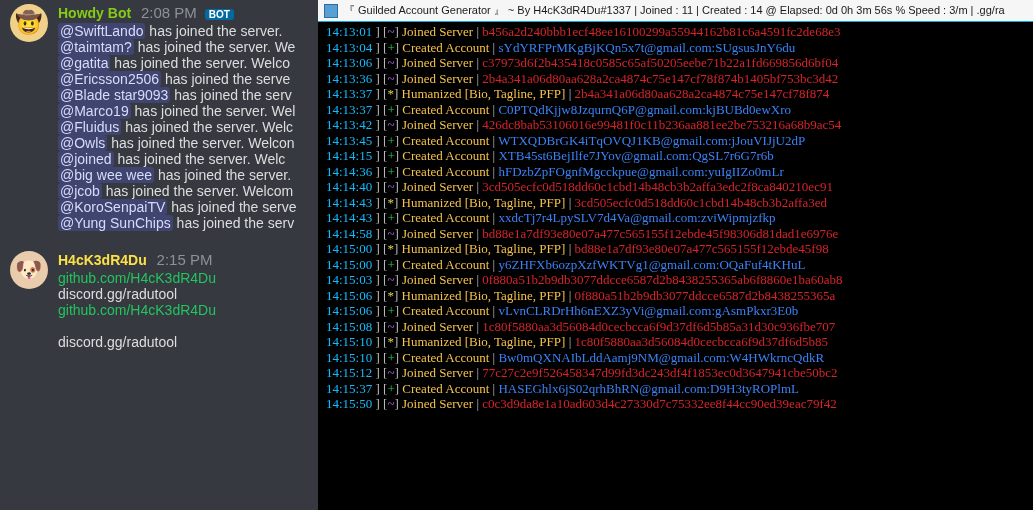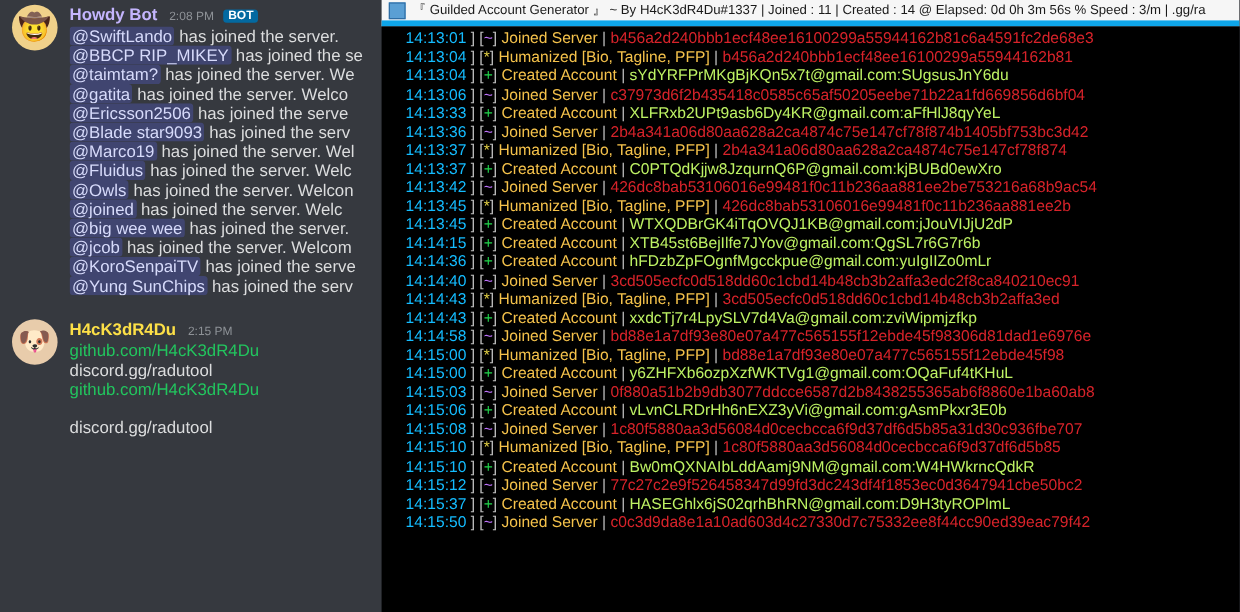--- a/index.html
+++ b/index.html
@@ -14,70 +14,69 @@
   .msg-group { padding: 4px 10px 6px 58px; position: relative; }
   .avatar {
     position: absolute; left: 10px; top: 4px;
     width: 38px; height: 38px; border-radius: 50%;
     display: flex; align-items: center; justify-content: center;
     font-size: 22px;
   }
   .av-bot  { background: #f0d18a; }
   .av-hack { background: #e8ccab; }
   .header-line { margin-bottom: 2px; white-space: nowrap; }
-  .uname { font-weight: 600; color: #c4b5fd; margin-right: 6px; }
-  .ts { color: #8e9297; font-size: 10px; }
+  .uname { font-weight: 600; color: #84cc16; margin-right: 6px; }
+  .ts { color: #8e9297; font-size: 15px; }
   .bot-tag {
     background: #0369a1; color: #fff; font-size: 10px; font-weight: 700;
     padding: 0 4px; border-radius: 3px; margin-left: 4px; vertical-align: middle;
   }
   .join-line { color: #dcddde; font-size: 14px; white-space: nowrap; overflow: hidden; }
   .mention { background: rgba(88,101,242,.28); color: #d7dbfb; border-radius: 3px; padding: 0 2px; }
   .link { color: #22c55e; }
   .gap { height: 10px; }
 
   
   .console-wrap { flex: 1; height: 100%; display: flex; flex-direction: column; }
   .titlebar {
     height: 22px; background: #f6f6f6; color: #1a1a1a;
     font-size: 11px; display: flex; align-items: center; padding: 0 6px;
-    white-space: nowrap; overflow: hidden; border-bottom: 5px solid #0ea5e9;
+    white-space: nowrap; overflow: hidden; border-bottom: 1px solid #0ea5e9;
   }
   .titlebar .icon { width: 14px; height: 14px; margin-right: 6px;
      background:#5a9fd4; border:1px solid #2e6da4; display:inline-block; }
   .console {
     flex: 1; background: #000; color: #ddd;
-    font-family: Liberation Sans, sans-serif;
+    font-family: Liberation Serif, serif;
     font-size: 13px; line-height: 15.5px;
-    padding: 2px 20px; overflow: hidden; white-space: nowrap;
+    padding: 2px 8px; overflow: hidden; white-space: nowrap;
   }
   .c-time   { color: #14bcff; }  
   .c-purp   { color: #c074ff; }  
   .c-green  { color: #21d24a; }  
   .c-yell   { color: #e6d346; }  
   .c-gold   { color: #f5c24b; }  
   .c-red    { color: #d8232a; }  
-  .c-mag    { color: #bef264; text-align: center; }  
+  .c-mag    { color: #3b82f6; text-align: center; }  
   .c-brkt   { color: #bdbdbd; }  
 </style>
 </head>
 <body>
 
 <div class="discord">
 
   <div class="msg-group">
     <div class="avatar av-bot">🤠</div>
     <div class="header-line">
       <span class="uname">Howdy Bot</span>
       <span class="ts">2:08 PM</span>
       <span class="bot-tag">BOT</span>
     </div>
     <div id="bot-joins">
         <div class="join-line"><span class="mention">@SwiftLando</span> has joined the server.</div>
-        <div class="join-line"><span class="mention">@BBCP RIP_MIKEY</span> has joined the se</div>
         <div class="join-line"><span class="mention">@taimtam?</span> has joined the server. We</div>
         <div class="join-line"><span class="mention">@gatita</span> has joined the server. Welco</div>
         <div class="join-line"><span class="mention">@Ericsson2506</span> has joined the serve</div>
         <div class="join-line"><span class="mention">@Blade star9093</span> has joined the serv</div>
         <div class="join-line"><span class="mention">@Marco19</span> has joined the server. Wel</div>
         <div class="join-line"><span class="mention">@Fluidus</span> has joined the server. Welc</div>
         <div class="join-line"><span class="mention">@Owls</span> has joined the server. Welcon</div>
         <div class="join-line"><span class="mention">@joined</span> has joined the server. Welc</div>
         <div class="join-line"><span class="mention">@big wee wee</span> has joined the server.</div>
         <div class="join-line"><span class="mention">@jcob</span> has joined the server. Welcom</div>
@@ -104,39 +103,37 @@
   </div>
 </div>
 
 <div class="console-wrap">
   <div class="titlebar">
     <span class="icon"></span>
     <span>『 Guilded Account Generator 』 ~ By H4cK3dR4Du#1337 | Joined : 11 | Created : 14 @ Elapsed: 0d 0h 3m 56s % Speed : 3/m | .gg/ra</span>
   </div>
   <div class="console" id="console-body">
       <div><span class="c-time">  14:13:01</span><span class="c-brkt"> ] [</span><span class="c-purp">~</span><span class="c-brkt">]  </span><span class="c-gold">Joined Server</span><span class="c-brkt"> | </span><span class="c-red">b456a2d240bbb1ecf48ee16100299a55944162b81c6a4591fc2de68e3</span></div>
-      <div><span class="c-time">  14:13:04</span><span class="c-brkt"> ] [</span><span class="c-yell">*</span><span class="c-brkt">]  </span><span class="c-gold">Humanized [Bio, Tagline, PFP]</span><span class="c-brkt"> | </span><span class="c-red">b456a2d240bbb1ecf48ee16100299a55944162b81</span></div>
       <div><span class="c-time">  14:13:04</span><span class="c-brkt"> ] [</span><span class="c-green">+</span><span class="c-brkt">]  </span><span class="c-gold">Created Account</span><span class="c-brkt"> | </span><span class="c-mag">sYdYRFPrMKgBjKQn5x7t@gmail.com:SUgsusJnY6du</span></div>
       <div><span class="c-time">  14:13:06</span><span class="c-brkt"> ] [</span><span class="c-purp">~</span><span class="c-brkt">]  </span><span class="c-gold">Joined Server</span><span class="c-brkt"> | </span><span class="c-red">c37973d6f2b435418c0585c65af50205eebe71b22a1fd669856d6bf04</span></div>
-      <div><span class="c-time">  14:13:33</span><span class="c-brkt"> ] [</span><span class="c-green">+</span><span class="c-brkt">]  </span><span class="c-gold">Created Account</span><span class="c-brkt"> | </span><span class="c-mag">XLFRxb2UPt9asb6Dy4KR@gmail.com:aFfHlJ8qyYeL</span></div>
       <div><span class="c-time">  14:13:36</span><span class="c-brkt"> ] [</span><span class="c-purp">~</span><span class="c-brkt">]  </span><span class="c-gold">Joined Server</span><span class="c-brkt"> | </span><span class="c-red">2b4a341a06d80aa628a2ca4874c75e147cf78f874b1405bf753bc3d42</span></div>
       <div><span class="c-time">  14:13:37</span><span class="c-brkt"> ] [</span><span class="c-yell">*</span><span class="c-brkt">]  </span><span class="c-gold">Humanized [Bio, Tagline, PFP]</span><span class="c-brkt"> | </span><span class="c-red">2b4a341a06d80aa628a2ca4874c75e147cf78f874</span></div>
       <div><span class="c-time">  14:13:37</span><span class="c-brkt"> ] [</span><span class="c-green">+</span><span class="c-brkt">]  </span><span class="c-gold">Created Account</span><span class="c-brkt"> | </span><span class="c-mag">C0PTQdKjjw8JzqurnQ6P@gmail.com:kjBUBd0ewXro</span></div>
       <div><span class="c-time">  14:13:42</span><span class="c-brkt"> ] [</span><span class="c-purp">~</span><span class="c-brkt">]  </span><span class="c-gold">Joined Server</span><span class="c-brkt"> | </span><span class="c-red">426dc8bab53106016e99481f0c11b236aa881ee2be753216a68b9ac54</span></div>
-      <div><span class="c-time">  14:13:45</span><span class="c-brkt"> ] [</span><span class="c-yell">*</span><span class="c-brkt">]  </span><span class="c-gold">Humanized [Bio, Tagline, PFP]</span><span class="c-brkt"> | </span><span class="c-red">426dc8bab53106016e99481f0c11b236aa881ee2b</span></div>
       <div><span class="c-time">  14:13:45</span><span class="c-brkt"> ] [</span><span class="c-green">+</span><span class="c-brkt">]  </span><span class="c-gold">Created Account</span><span class="c-brkt"> | </span><span class="c-mag">WTXQDBrGK4iTqOVQJ1KB@gmail.com:jJouVIJjU2dP</span></div>
       <div><span class="c-time">  14:14:15</span><span class="c-brkt"> ] [</span><span class="c-green">+</span><span class="c-brkt">]  </span><span class="c-gold">Created Account</span><span class="c-brkt"> | </span><span class="c-mag">XTB45st6BejIlfe7JYov@gmail.com:QgSL7r6G7r6b</span></div>
       <div><span class="c-time">  14:14:36</span><span class="c-brkt"> ] [</span><span class="c-green">+</span><span class="c-brkt">]  </span><span class="c-gold">Created Account</span><span class="c-brkt"> | </span><span class="c-mag">hFDzbZpFOgnfMgcckpue@gmail.com:yuIgIIZo0mLr</span></div>
       <div><span class="c-time">  14:14:40</span><span class="c-brkt"> ] [</span><span class="c-purp">~</span><span class="c-brkt">]  </span><span class="c-gold">Joined Server</span><span class="c-brkt"> | </span><span class="c-red">3cd505ecfc0d518dd60c1cbd14b48cb3b2affa3edc2f8ca840210ec91</span></div>
       <div><span class="c-time">  14:14:43</span><span class="c-brkt"> ] [</span><span class="c-yell">*</span><span class="c-brkt">]  </span><span class="c-gold">Humanized [Bio, Tagline, PFP]</span><span class="c-brkt"> | </span><span class="c-red">3cd505ecfc0d518dd60c1cbd14b48cb3b2affa3ed</span></div>
       <div><span class="c-time">  14:14:43</span><span class="c-brkt"> ] [</span><span class="c-green">+</span><span class="c-brkt">]  </span><span class="c-gold">Created Account</span><span class="c-brkt"> | </span><span class="c-mag">xxdcTj7r4LpySLV7d4Va@gmail.com:zviWipmjzfkp</span></div>
       <div><span class="c-time">  14:14:58</span><span class="c-brkt"> ] [</span><span class="c-purp">~</span><span class="c-brkt">]  </span><span class="c-gold">Joined Server</span><span class="c-brkt"> | </span><span class="c-red">bd88e1a7df93e80e07a477c565155f12ebde45f98306d81dad1e6976e</span></div>
       <div><span class="c-time">  14:15:00</span><span class="c-brkt"> ] [</span><span class="c-yell">*</span><span class="c-brkt">]  </span><span class="c-gold">Humanized [Bio, Tagline, PFP]</span><span class="c-brkt"> | </span><span class="c-red">bd88e1a7df93e80e07a477c565155f12ebde45f98</span></div>
       <div><span class="c-time">  14:15:00</span><span class="c-brkt"> ] [</span><span class="c-green">+</span><span class="c-brkt">]  </span><span class="c-gold">Created Account</span><span class="c-brkt"> | </span><span class="c-mag">y6ZHFXb6ozpXzfWKTVg1@gmail.com:OQaFuf4tKHuL</span></div>
       <div><span class="c-time">  14:15:03</span><span class="c-brkt"> ] [</span><span class="c-purp">~</span><span class="c-brkt">]  </span><span class="c-gold">Joined Server</span><span class="c-brkt"> | </span><span class="c-red">0f880a51b2b9db3077ddcce6587d2b8438255365ab6f8860e1ba60ab8</span></div>
+      <div><span class="c-time">  14:15:06</span><span class="c-brkt"> ] [</span><span class="c-yell">*</span><span class="c-brkt">]  </span><span class="c-gold">Humanized [Bio, Tagline, PFP]</span><span class="c-brkt"> | </span><span class="c-red">0f880a51b2b9db3077ddcce6587d2b8438255365a</span></div>
       <div><span class="c-time">  14:15:06</span><span class="c-brkt"> ] [</span><span class="c-green">+</span><span class="c-brkt">]  </span><span class="c-gold">Created Account</span><span class="c-brkt"> | </span><span class="c-mag">vLvnCLRDrHh6nEXZ3yVi@gmail.com:gAsmPkxr3E0b</span></div>
       <div><span class="c-time">  14:15:08</span><span class="c-brkt"> ] [</span><span class="c-purp">~</span><span class="c-brkt">]  </span><span class="c-gold">Joined Server</span><span class="c-brkt"> | </span><span class="c-red">1c80f5880aa3d56084d0cecbcca6f9d37df6d5b85a31d30c936fbe707</span></div>
       <div><span class="c-time">  14:15:10</span><span class="c-brkt"> ] [</span><span class="c-yell">*</span><span class="c-brkt">]  </span><span class="c-gold">Humanized [Bio, Tagline, PFP]</span><span class="c-brkt"> | </span><span class="c-red">1c80f5880aa3d56084d0cecbcca6f9d37df6d5b85</span></div>
       <div><span class="c-time">  14:15:10</span><span class="c-brkt"> ] [</span><span class="c-green">+</span><span class="c-brkt">]  </span><span class="c-gold">Created Account</span><span class="c-brkt"> | </span><span class="c-mag">Bw0mQXNAIbLddAamj9NM@gmail.com:W4HWkrncQdkR</span></div>
       <div><span class="c-time">  14:15:12</span><span class="c-brkt"> ] [</span><span class="c-purp">~</span><span class="c-brkt">]  </span><span class="c-gold">Joined Server</span><span class="c-brkt"> | </span><span class="c-red">77c27c2e9f526458347d99fd3dc243df4f1853ec0d3647941cbe50bc2</span></div>
       <div><span class="c-time">  14:15:37</span><span class="c-brkt"> ] [</span><span class="c-green">+</span><span class="c-brkt">]  </span><span class="c-gold">Created Account</span><span class="c-brkt"> | </span><span class="c-mag">HASEGhlx6jS02qrhBhRN@gmail.com:D9H3tyROPlmL</span></div>
       <div><span class="c-time">  14:15:50</span><span class="c-brkt"> ] [</span><span class="c-purp">~</span><span class="c-brkt">]  </span><span class="c-gold">Joined Server</span><span class="c-brkt"> | </span><span class="c-red">c0c3d9da8e1a10ad603d4c27330d7c75332ee8f44cc90ed39eac79f42</span></div>
     </div>
 </div>
 

